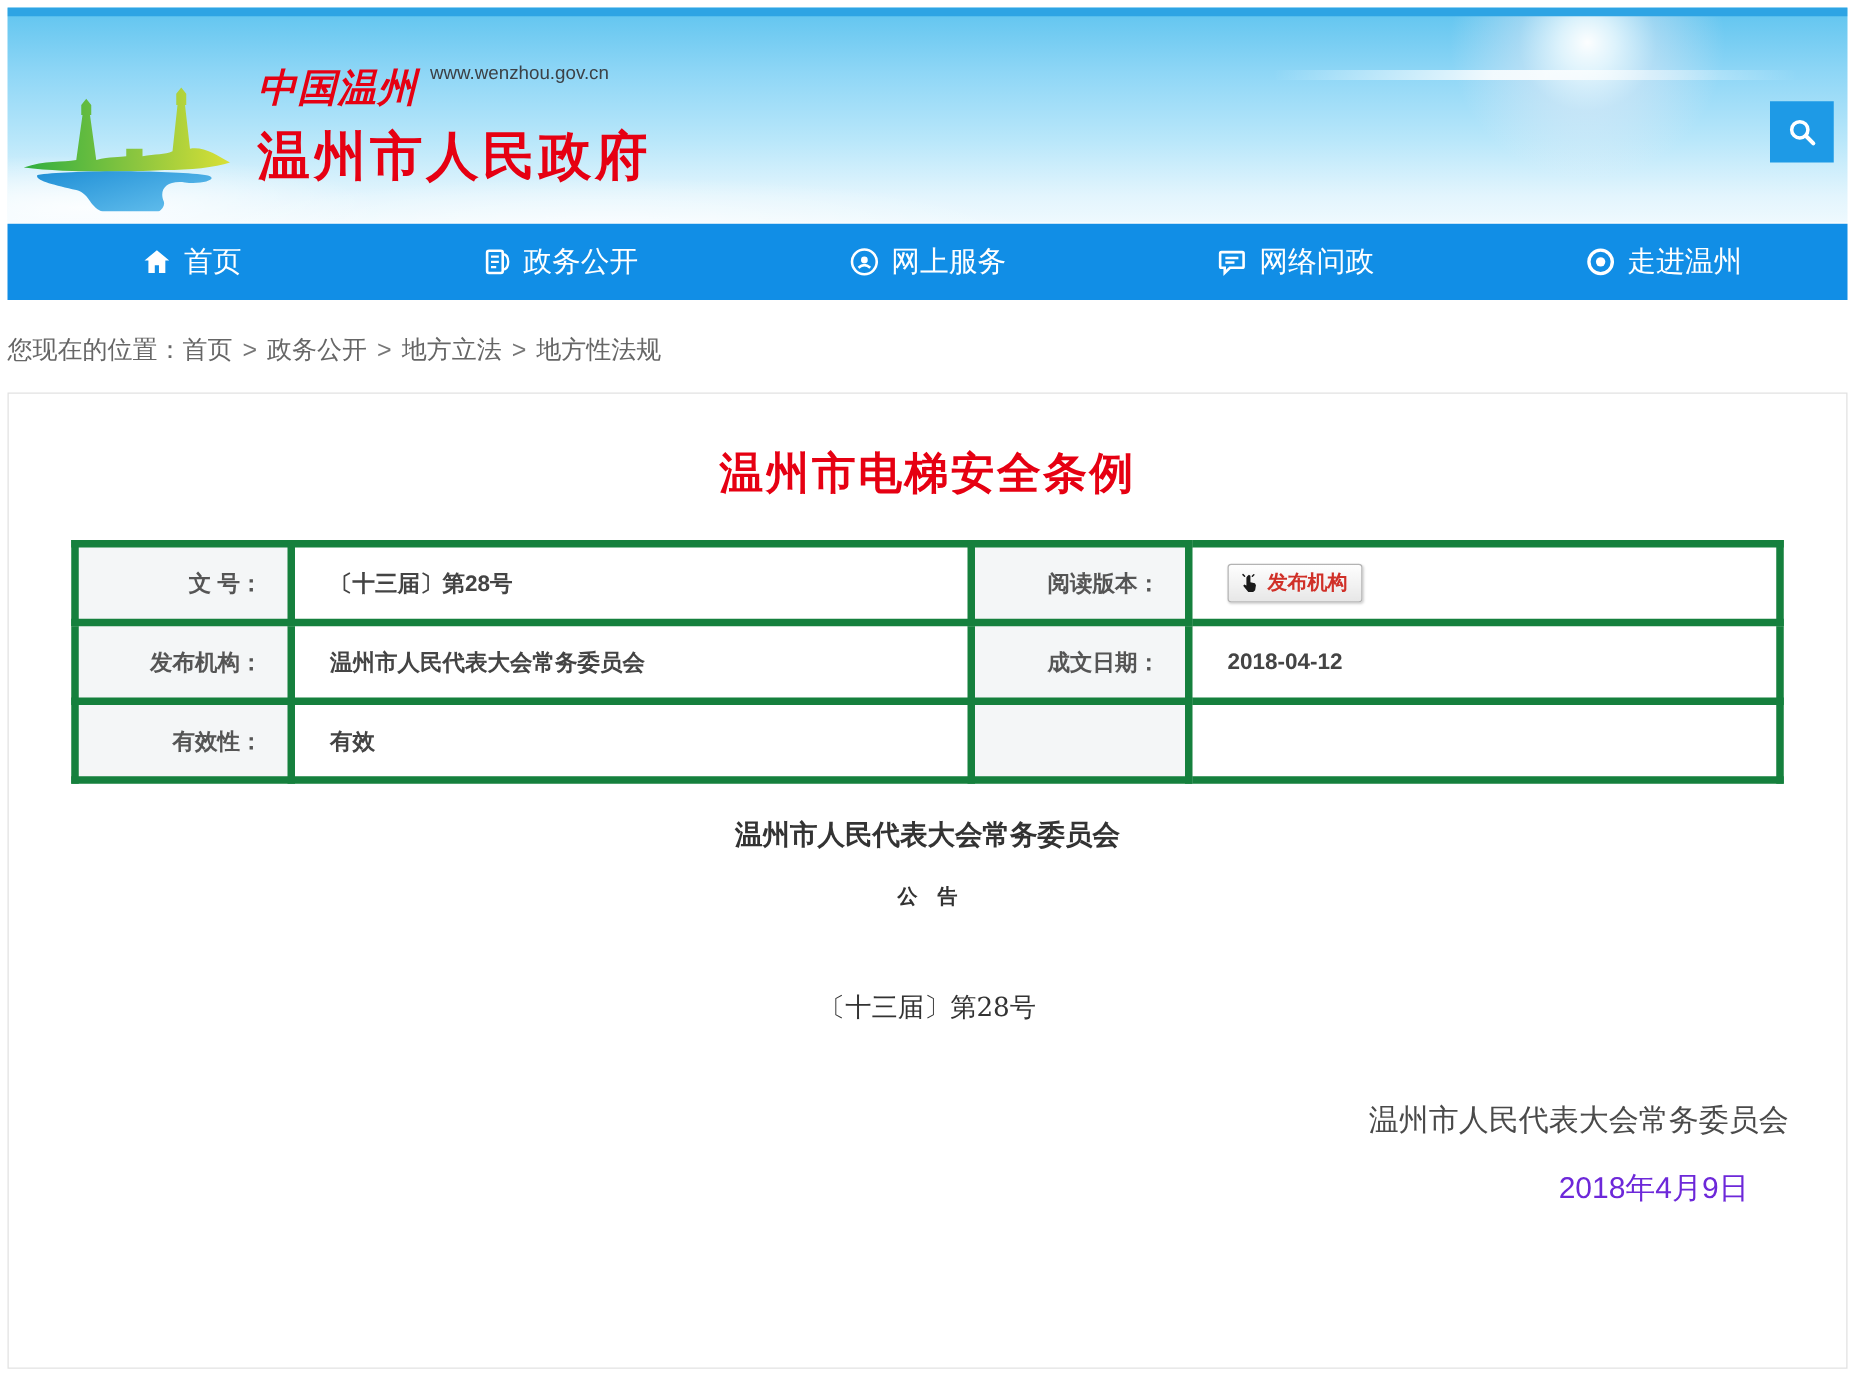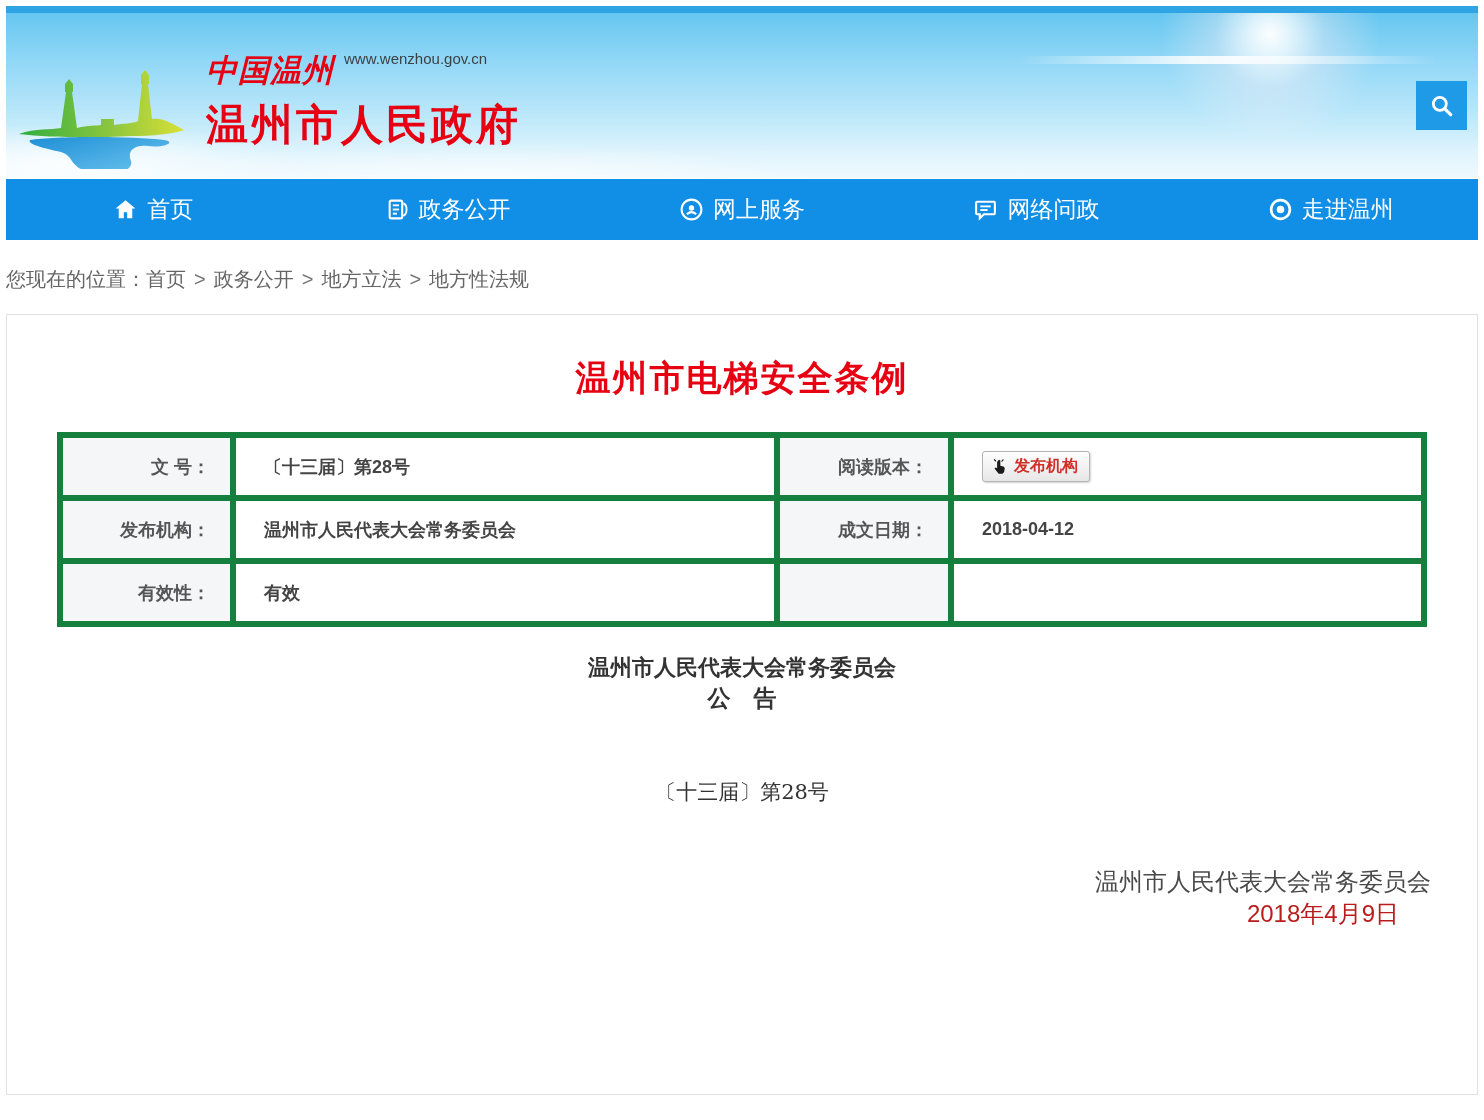--- a/index.html
+++ b/index.html
@@ -80,31 +80,31 @@
   .dl-btn {
     display:inline-flex; align-items:center; gap:6px;
     border:1px solid #b3b3b3; border-radius:3px;
     background:linear-gradient(#fefefe,#e7e7e7);
     box-shadow:1px 1px 2px rgba(0,0,0,.18);
     padding:4px 11px 4px 8px; cursor:pointer;
     font-size:16px; font-weight:bold; color:#d03028; font-family:inherit;
   }
 
   .doc-org   { text-align:center; font-size:22px; font-weight:bold; color:#333; margin-top:26px; }
-  .doc-notice{ text-align:center; font-size:23px; font-weight:bold; color:#333; }
+  .doc-notice{ text-align:center; font-size:16px; font-weight:bold; color:#333; margin-top:24px; }
   .doc-number{
     text-align:center; margin-top:64px; font-size:21px; color:#333;
     font-family:"DejaVu Serif","Liberation Serif",serif;
   }
   .doc-paragraph {
     margin-top:58px; padding:0 4px; font-size:24px; line-height:44px; color:#333;
     text-indent:2em; text-align:justify;
   }
   .sign-org  { text-align:right; font-size:24px; color:#4a4a4a; margin-top:60px; padding-right:18px; }
-  .sign-date { text-align:right; font-size:24px; color:#b91c1c; padding-right:50px; }
+  .sign-date { text-align:right; font-size:24px; color:#6d28d9; margin-top:22px; padding-right:50px; }
 </style>
 </head>
 <body>
 
 <div class="page">
 
   <header class="sky">
     <div class="sky-top-strip"></div>
     <div class="sun-flare"></div>
 

